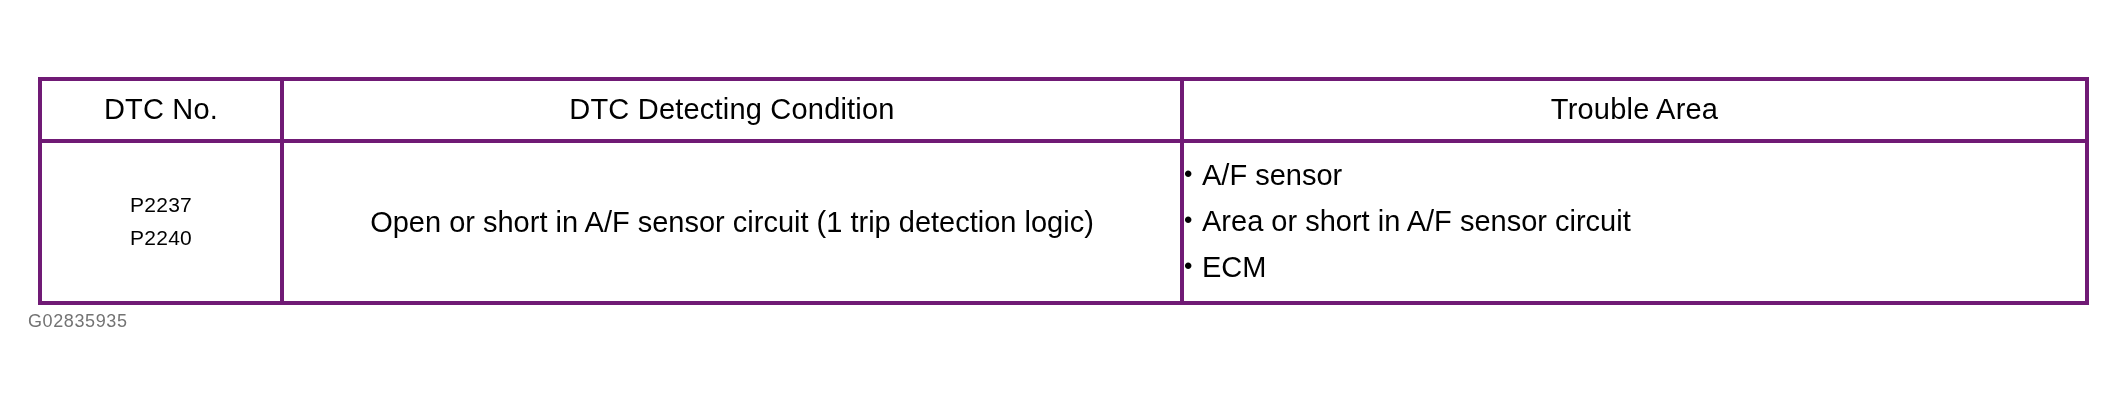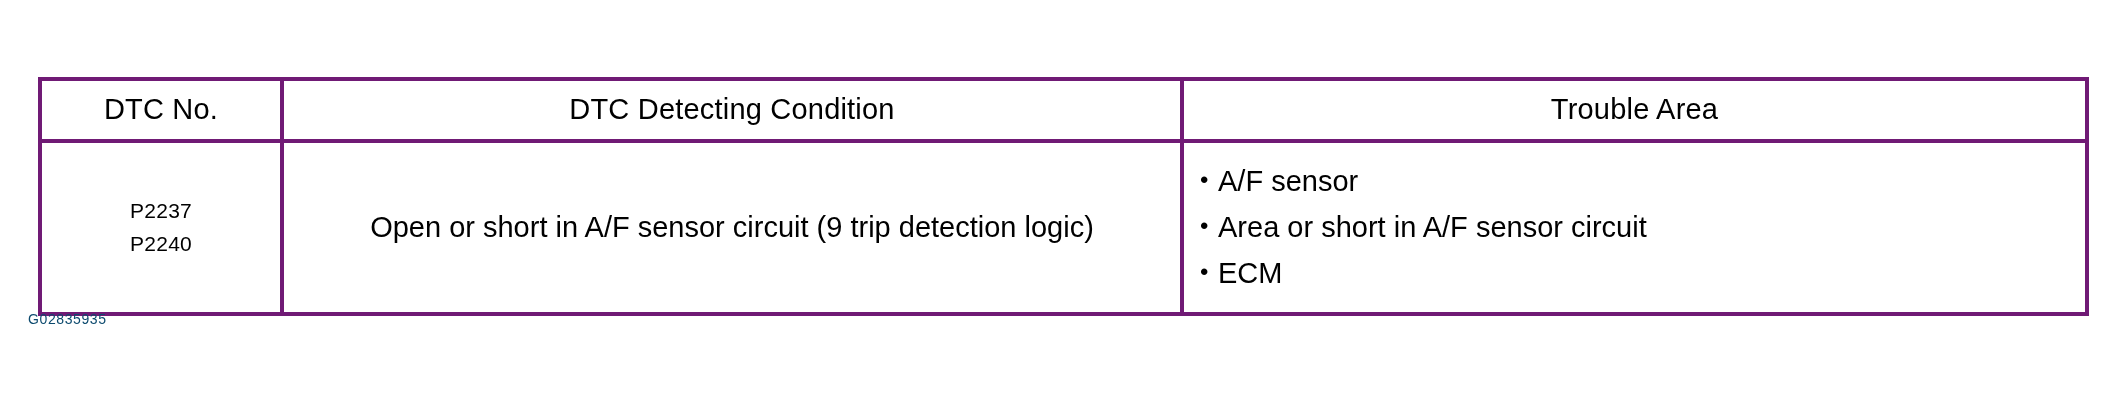--- a/index.html
+++ b/index.html
@@ -69,45 +69,45 @@
     text-align: center;
     font-size: 29px;
     line-height: 1.2;
     padding: 0 14px;
   }
   .cell-area {
     text-align: left;
     padding: 10px 0 10px 22px;
   }
   .bullet-list {
-    margin: 16px;
+    margin: 0;
     padding: 0;
     list-style: none;
   }
   .bullet-list li {
     font-size: 29px;
     line-height: 1.58;
     white-space: nowrap;
     display: block;
   }
   .bullet-list li .bullet-dot {
     display: inline-block;
     width: 18px;
     font-size: 24px;
     line-height: 1;
     vertical-align: 3px;
   }
   .caption {
     position: absolute;
     left: 28px;
     top: 311px;
-    font-size: 14px;
+    font-size: 18px;
     letter-spacing: 0.6px;
     font-family: "Liberation Sans", sans-serif;
-    color: #0c4a6e;
+    color: #737373;
     white-space: nowrap;
   }
 </style>
 </head>
 <body>
 
 <div class="page">
 
   <table class="dtc-table">
     <colgroup>
@@ -128,21 +128,21 @@
         </th>
       </tr>
     </thead>
     <tbody>
       <tr class="body-row">
         <td class="cell-dtc">
           <span class="code">P2237</span>
           <span class="code">P2240</span>
         </td>
         <td class="cell-cond">
-          <span>Open or short in A/F sensor circuit (9 trip detection logic)</span>
+          <span>Open or short in A/F sensor circuit (1 trip detection logic)</span>
         </td>
         <td class="cell-area">
           <ul class="bullet-list">
             <li><span class="bullet-dot">•</span><span>A/F sensor</span></li>
             <li><span class="bullet-dot">•</span><span>Area or short in A/F sensor circuit</span></li>
             <li><span class="bullet-dot">•</span><span>ECM</span></li>
           </ul>
         </td>
       </tr>
     </tbody>

